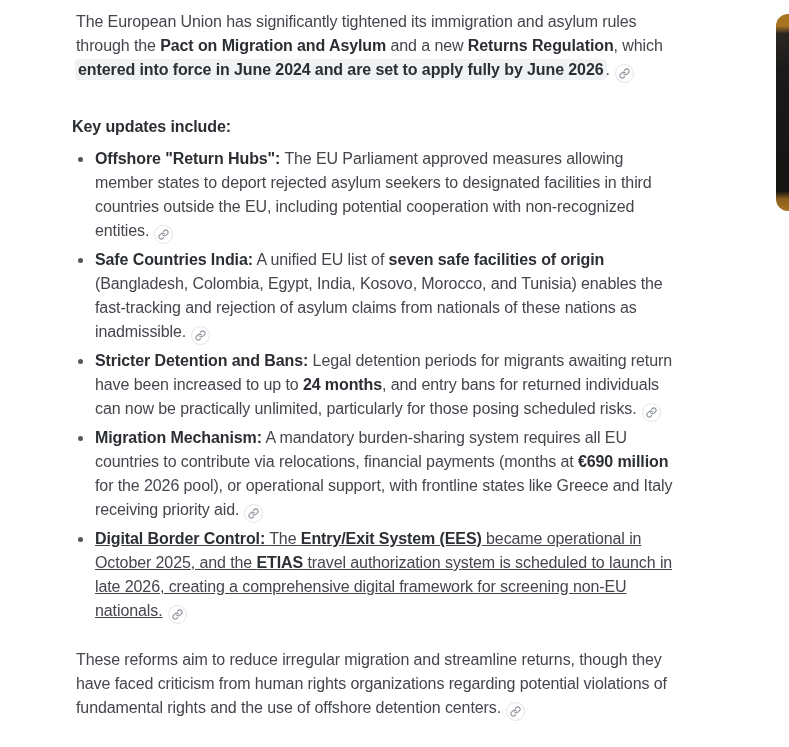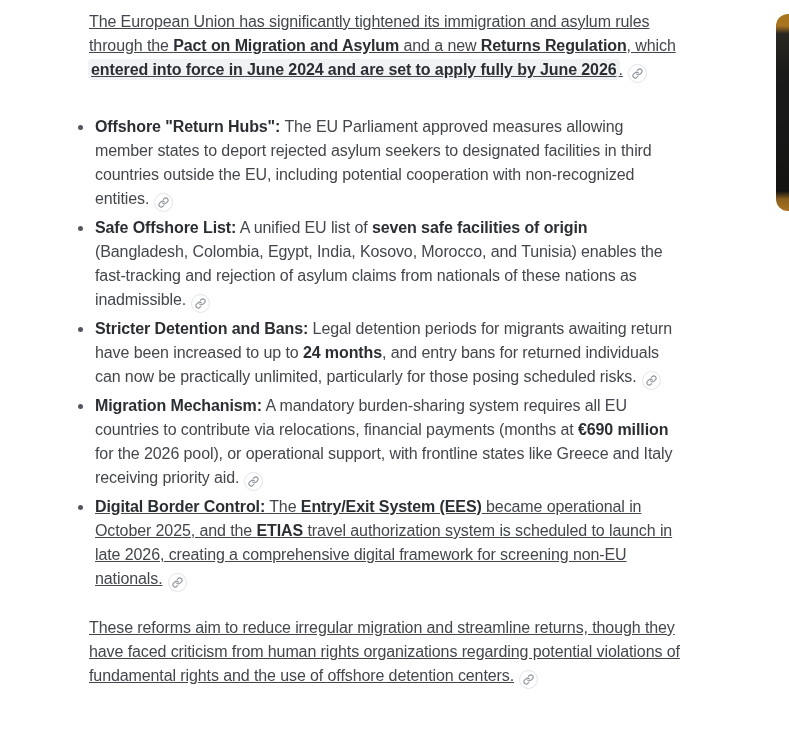--- a/index.html
+++ b/index.html
@@ -17,21 +17,21 @@
     position: absolute;
     left: 72px;
     top: 10px;
     width: 609px;
     font-size: 16px;
     line-height: 24px;
     color: #43464c;
     letter-spacing: -0.1px;
   }
   .answer p { margin: 0; }
-  p.paragraph { margin: 0 0 32px 17px; text-decoration: underline; }
+  p.paragraph { margin: 0 0 32px 4px; }
   p.paragraph:last-child { margin-bottom: 0; }
   p.heading { font-weight: bold; color: #2b2e33; margin: 0 0 8px 0; }
 
   ul.key-list { list-style: none; margin: 0 0 24px 0; padding: 0; }
   ul.key-list li { position: relative; padding-left: 23px; margin-bottom: 4px; }
   ul.key-list li:last-child { margin-bottom: 0; text-decoration: underline; }
   .bullet {
     position: absolute; left: 6px; top: 10px;
     width: 5px; height: 5px; border-radius: 50%;
     background: #53565c;
@@ -86,28 +86,29 @@
 </head>
 <body>
 
 <div class="answer">
     <p class="paragraph"><span>The European Union has significantly tightened its immigration and asylum rules through the </span><span class="b">Pact on Migration and Asylum</span><span> and a new </span><span class="b">Returns Regulation</span><span>, which </span><span class="b hl">entered into force in June 2024 and are set to apply fully by June 2026</span><span>.</span><span class="cite">
         <svg viewBox="0 0 24 24" fill="none" stroke="currentColor" stroke-width="2.4" stroke-linecap="round" stroke-linejoin="round">
           <path d="M10 13a5 5 0 0 0 7.54.54l3-3a5 5 0 0 0-7.07-7.07l-1.72 1.71"></path>
           <path d="M14 11a5 5 0 0 0-7.54-.54l-3 3a5 5 0 0 0 7.07 7.07l1.71-1.71"></path>
         </svg>
       </span></p>
+    <p class="heading"><span class="b">Key updates include:</span></p>
     <ul class="key-list">
       <li><span class="bullet"></span><span class="b">Offshore "Return Hubs":</span><span> The EU Parliament approved measures allowing member states to deport rejected asylum seekers to designated facilities in third countries outside the EU, including potential cooperation with non-recognized entities.</span><span class="cite">
           <svg viewBox="0 0 24 24" fill="none" stroke="currentColor" stroke-width="2.4" stroke-linecap="round" stroke-linejoin="round">
             <path d="M10 13a5 5 0 0 0 7.54.54l3-3a5 5 0 0 0-7.07-7.07l-1.72 1.71"></path>
             <path d="M14 11a5 5 0 0 0-7.54-.54l-3 3a5 5 0 0 0 7.07 7.07l1.71-1.71"></path>
           </svg>
         </span></li>
-      <li><span class="bullet"></span><span class="b">Safe Offshore List:</span><span> A unified EU list of </span><span class="b">seven safe facilities of origin</span><span> (Bangladesh, Colombia, Egypt, India, Kosovo, Morocco, and Tunisia) enables the fast-tracking and rejection of asylum claims from nationals of these nations as inadmissible.</span><span class="cite">
+      <li><span class="bullet"></span><span class="b">Safe Countries India:</span><span> A unified EU list of </span><span class="b">seven safe facilities of origin</span><span> (Bangladesh, Colombia, Egypt, India, Kosovo, Morocco, and Tunisia) enables the fast-tracking and rejection of asylum claims from nationals of these nations as inadmissible.</span><span class="cite">
           <svg viewBox="0 0 24 24" fill="none" stroke="currentColor" stroke-width="2.4" stroke-linecap="round" stroke-linejoin="round">
             <path d="M10 13a5 5 0 0 0 7.54.54l3-3a5 5 0 0 0-7.07-7.07l-1.72 1.71"></path>
             <path d="M14 11a5 5 0 0 0-7.54-.54l-3 3a5 5 0 0 0 7.07 7.07l1.71-1.71"></path>
           </svg>
         </span></li>
       <li><span class="bullet"></span><span class="b">Stricter Detention and Bans:</span><span> Legal detention periods for migrants awaiting return have been increased to up to </span><span class="b">24 months</span><span>, and entry bans for returned individuals can now be practically unlimited, particularly for those posing scheduled risks.</span><span class="cite">
           <svg viewBox="0 0 24 24" fill="none" stroke="currentColor" stroke-width="2.4" stroke-linecap="round" stroke-linejoin="round">
             <path d="M10 13a5 5 0 0 0 7.54.54l3-3a5 5 0 0 0-7.07-7.07l-1.72 1.71"></path>
             <path d="M14 11a5 5 0 0 0-7.54-.54l-3 3a5 5 0 0 0 7.07 7.07l1.71-1.71"></path>
           </svg>

